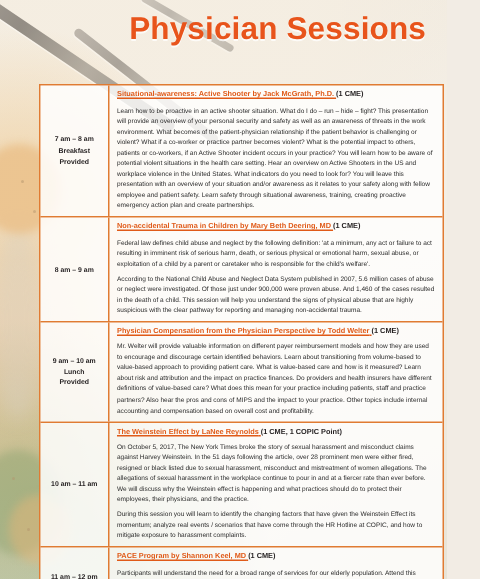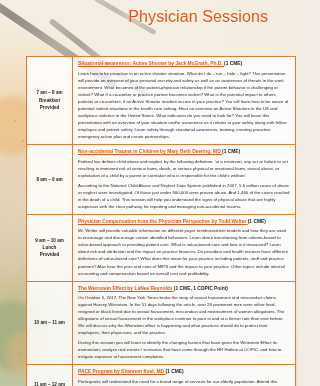--- a/index.html
+++ b/index.html
@@ -28,22 +28,22 @@
   #bg .branch.b3{left:96px;top:-4px;width:70px;height:5px;transform:rotate(30deg);opacity:.45;}
   #bg .blob{position:absolute;border-radius:50%;filter:blur(3px);}
   #bg .bl1{left:-14px;top:96px;width:54px;height:60px;background:rgba(233,189,133,.75);}
   #bg .bl2{left:-16px;top:300px;width:56px;height:70px;background:rgba(150,168,118,.55);}
   #bg .bl3{left:6px;top:330px;width:40px;height:46px;background:rgba(228,182,120,.5);}
   #bg .bl4{left:-6px;top:150px;width:36px;height:130px;background:rgba(214,209,196,.45);filter:blur(6px);}
   #bg .speck{position:absolute;width:2px;height:2px;border-radius:50%;background:rgba(180,150,110,.5);}
 
   
   .header{position:absolute;left:0;top:0;width:298px;height:52px;}
-  .page-title{position:absolute;right:30px;top:8px;margin:0;
-    font-size:16px;font-weight:normal;letter-spacing:.1px;color:#E8541B;
+  .page-title{position:absolute;right:14px;top:8px;margin:0;
+    font-size:21px;font-weight:bold;letter-spacing:.1px;color:#E8541B;
     text-shadow:0 1px 0 rgba(255,255,255,.75);}
 
   
   .schedule{position:absolute;left:26px;top:56px;width:268px;
     border:1px solid #e07b32;border-top:1px solid #e07b32;
     background:rgba(255,255,255,.80);}
   .row{display:flex;border-bottom:1px solid #e07b32;}
   .row:last-child{border-bottom:none;}
   .time-cell{width:46px;flex:0 0 46px;border-right:1px solid #e07b32;
     display:flex;align-items:center;justify-content:center;

